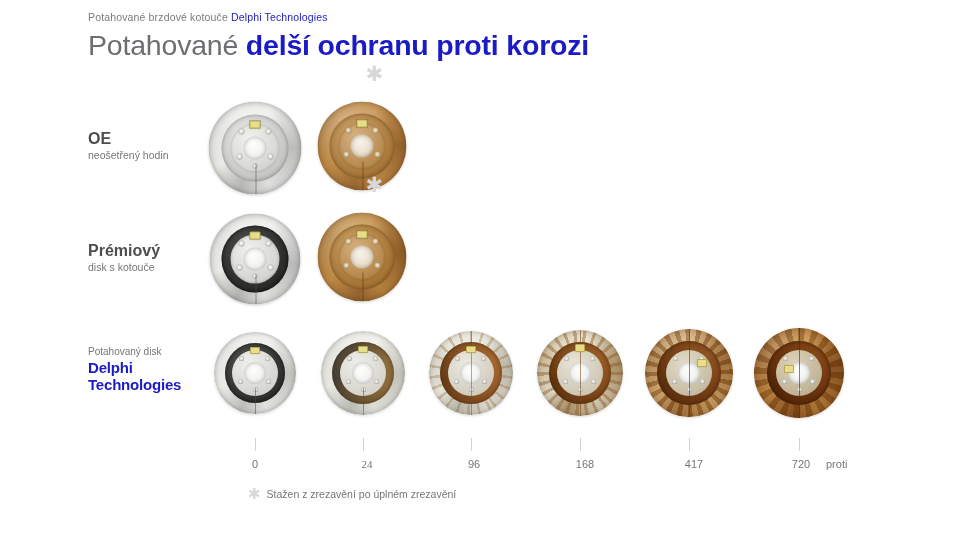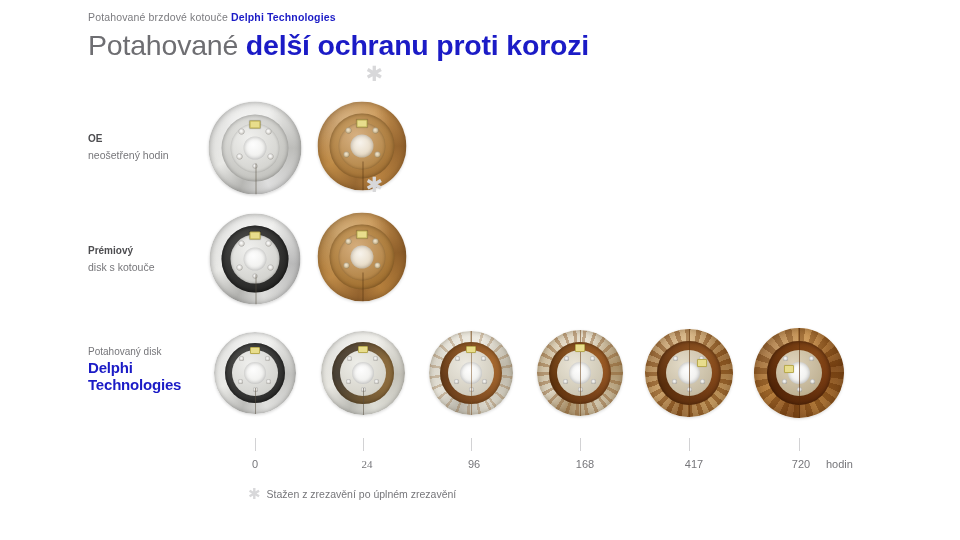--- a/index.html
+++ b/index.html
@@ -33,21 +33,21 @@
   }
   .eyebrow {
     font-size: 10.5px;
     color: #7b7b7f;
     letter-spacing: 0.15px;
     white-space: nowrap;
     line-height: 14px;
   }
   .eyebrow .brand {
     color: #1b1bc6;
-    font-weight: bold;
+    font-weight: normal;
     margin-top: 40px;
   }
   .headline {
     margin-top: 4px;
     font-size: 28.5px;
     line-height: 34px;
     color: #6e6e72;
     font-weight: normal;
     white-space: nowrap;
     letter-spacing: -0.2px;
@@ -63,21 +63,21 @@
     left: 0;
     width: 960px;
   }
   .row-label {
     position: absolute;
     left: 88px;
     width: 122px;
     text-align: left;
   }
   .row-label .lbl-top {
-    font-size: 10px;
+    font-size: 16px;
     font-weight: bold;
     color: #4d4d50;
     line-height: 16px;
   }
   .row-label .lbl-sub {
     font-size: 10.5px;
     color: #76767a;
     line-height: 15px;
     margin-top: 1px;
   }
@@ -487,20 +487,20 @@
     <div class="tick" style="left:689px;"></div>
     <div class="tick" style="left:799px;"></div>
 
     <div class="tick-label" style="left:255px;">0</div>
     <div class="tick-label" style="left:367px;font-family:Liberation Serif, serif;">24</div>
     <div class="tick-label" style="left:474px;">96</div>
     <div class="tick-label" style="left:585px;">168</div>
     <div class="tick-label" style="left:694px;">417</div>
     <div class="tick-label" style="left:801px;">720</div>
   </div>
-  <div class="axis-unit">hodin</div>
+  <div class="axis-unit">proti</div>
 
   <div class="footnote">
     <span class="fn-star">✱</span>
     <span class="fn-text">Stažen z zrezavění po úplném zrezavění</span>
   </div>
 
 </div>
 
 </body></html>

